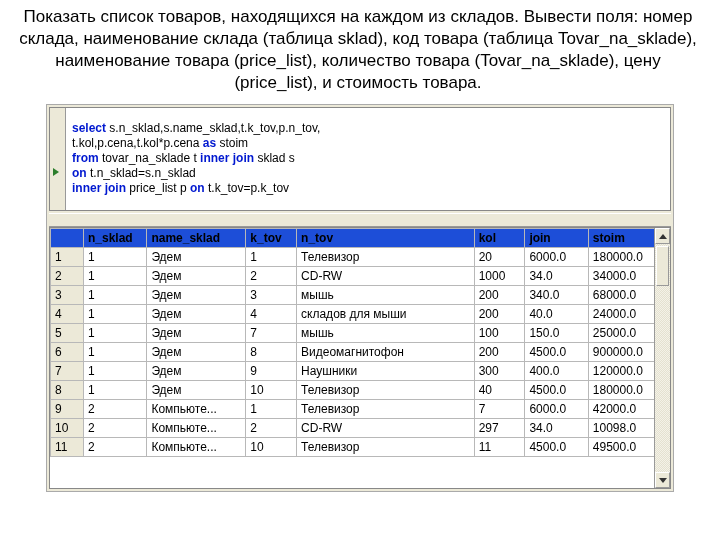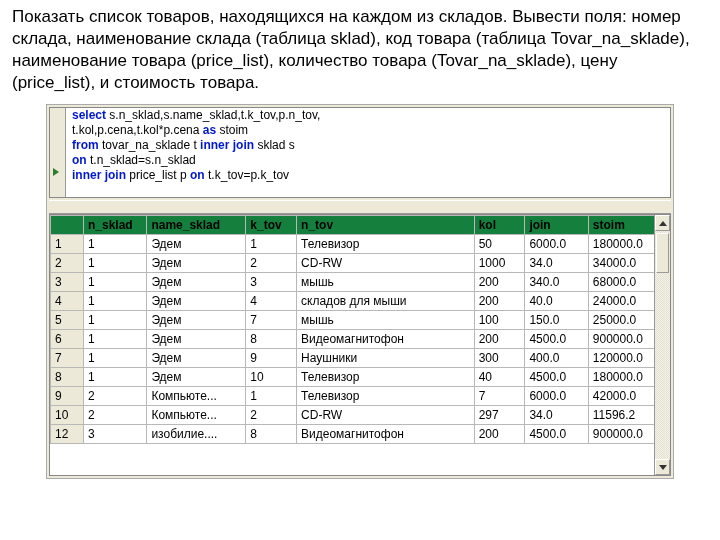--- a/index.html
+++ b/index.html
@@ -6,21 +6,21 @@
   body {
     font-family: Arial, Helvetica, sans-serif;
     background: #fff;
     width: 720px;
     height: 540px;
     overflow: hidden;
   }
   .task {
     font-size: 17px;
     line-height: 1.3;
-    text-align: left;
+    text-align: center;
     padding: 6px 16px 10px 12px;
     color: #000;
   }
   .panel {
     margin: 0 46px;
     border: 1px solid #aaa;
     background: #ece9d8;
   }
   .sql-wrap {
     background: #fff;
@@ -41,21 +41,21 @@
     top: 60px;
     width: 0; height: 0;
     border-top: 4px solid transparent;
     border-bottom: 4px solid transparent;
     border-left: 6px solid #2b7e2b;
   }
   .sql {
     font-family: Verdana, Tahoma, sans-serif;
     font-size: 12px;
     line-height: 1.25;
-    padding: 0 6px 14px 22px;
+    padding: 13px 6px 14px 22px;
     white-space: pre;
     color: #000;
   }
   .kw { color: #0018d0; font-weight: bold; }
   .splitter {
     height: 14px;
     background: #ece9d8;
     border-top: 1px solid #fff;
     border-bottom: 1px solid #999;
     margin: 0 2px;
@@ -77,21 +77,21 @@
   table.grid th, table.grid td {
     border: 1px solid #b8b8b8;
     height: 19px;
     padding: 0 4px;
     overflow: hidden;
     text-overflow: ellipsis;
     white-space: nowrap;
     text-align: left;
   }
   table.grid th {
-    background: #15803d;
+    background: #1d4ed8;
     font-weight: bold;
     color: #000;
   }
   table.grid td.rowhead {
     background: #ece9d8;
     font-weight: normal;
     text-align: left;
     width: 28px;
   }
   .col-rownum { width: 26px; }
@@ -180,21 +180,21 @@
           <th>stoim</th>
         </tr>
       </thead>
       <tbody id="grid-body">
           <tr>
             <td class="rowhead">1</td>
             <td>1</td>
             <td>Эдем</td>
             <td>1</td>
             <td>Телевизор</td>
-            <td>50</td>
+            <td>20</td>
             <td>6000.0</td>
             <td>180000.0</td>
           </tr>
           <tr>
             <td class="rowhead">2</td>
             <td>1</td>
             <td>Эдем</td>
             <td>2</td>
             <td>CD-RW</td>
             <td>1000</td>
@@ -272,31 +272,31 @@
             <td>42000.0</td>
           </tr>
           <tr>
             <td class="rowhead">10</td>
             <td>2</td>
             <td>Компьюте...</td>
             <td>2</td>
             <td>CD-RW</td>
             <td>297</td>
             <td>34.0</td>
-            <td>11596.2</td>
-          </tr>
-          <tr>
-            <td class="rowhead">12</td>
-            <td>3</td>
-            <td>изобилие....</td>
-            <td>8</td>
-            <td>Видеомагнитофон</td>
-            <td>200</td>
+            <td>10098.0</td>
+          </tr>
+          <tr>
+            <td class="rowhead">11</td>
+            <td>2</td>
+            <td>Компьюте...</td>
+            <td>10</td>
+            <td>Телевизор</td>
+            <td>11</td>
             <td>4500.0</td>
-            <td>900000.0</td>
+            <td>49500.0</td>
           </tr>
         </tbody>
     </table>
     <div class="vscroll">
       <div class="btn">
           <div class="arrow-up"></div>
         </div>
       <div class="track">
         <div class="thumb"></div>
       </div>

